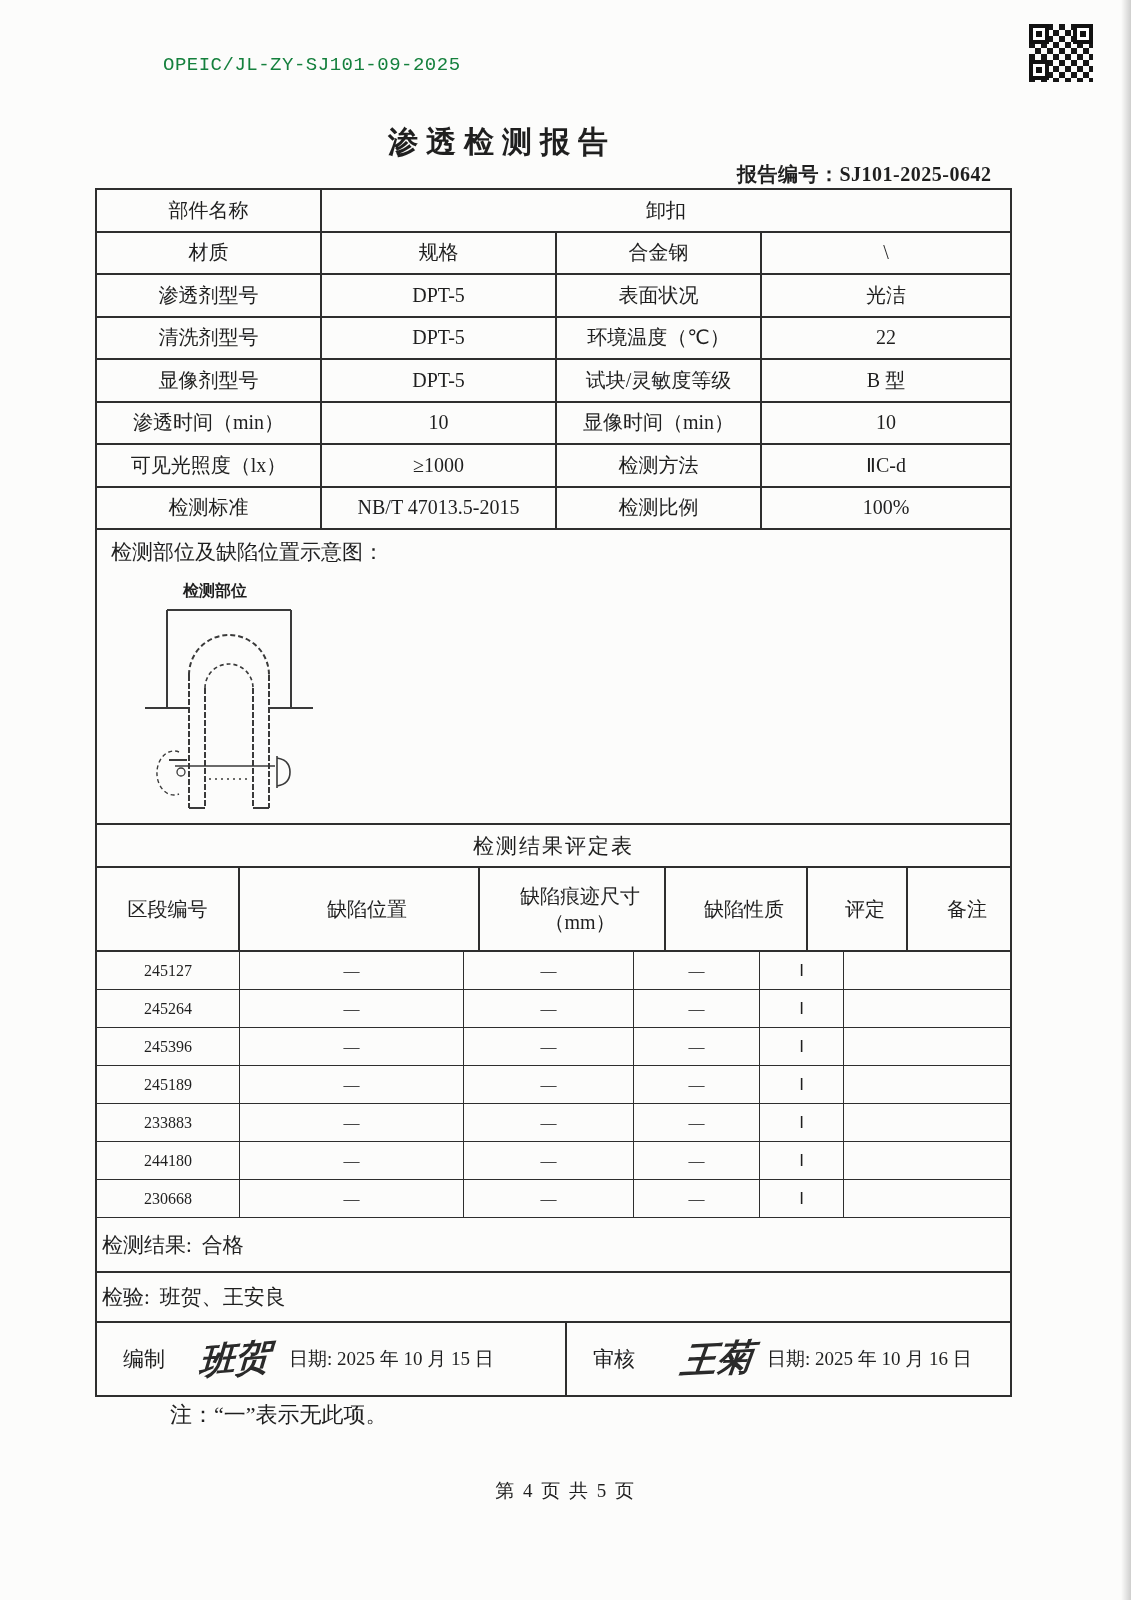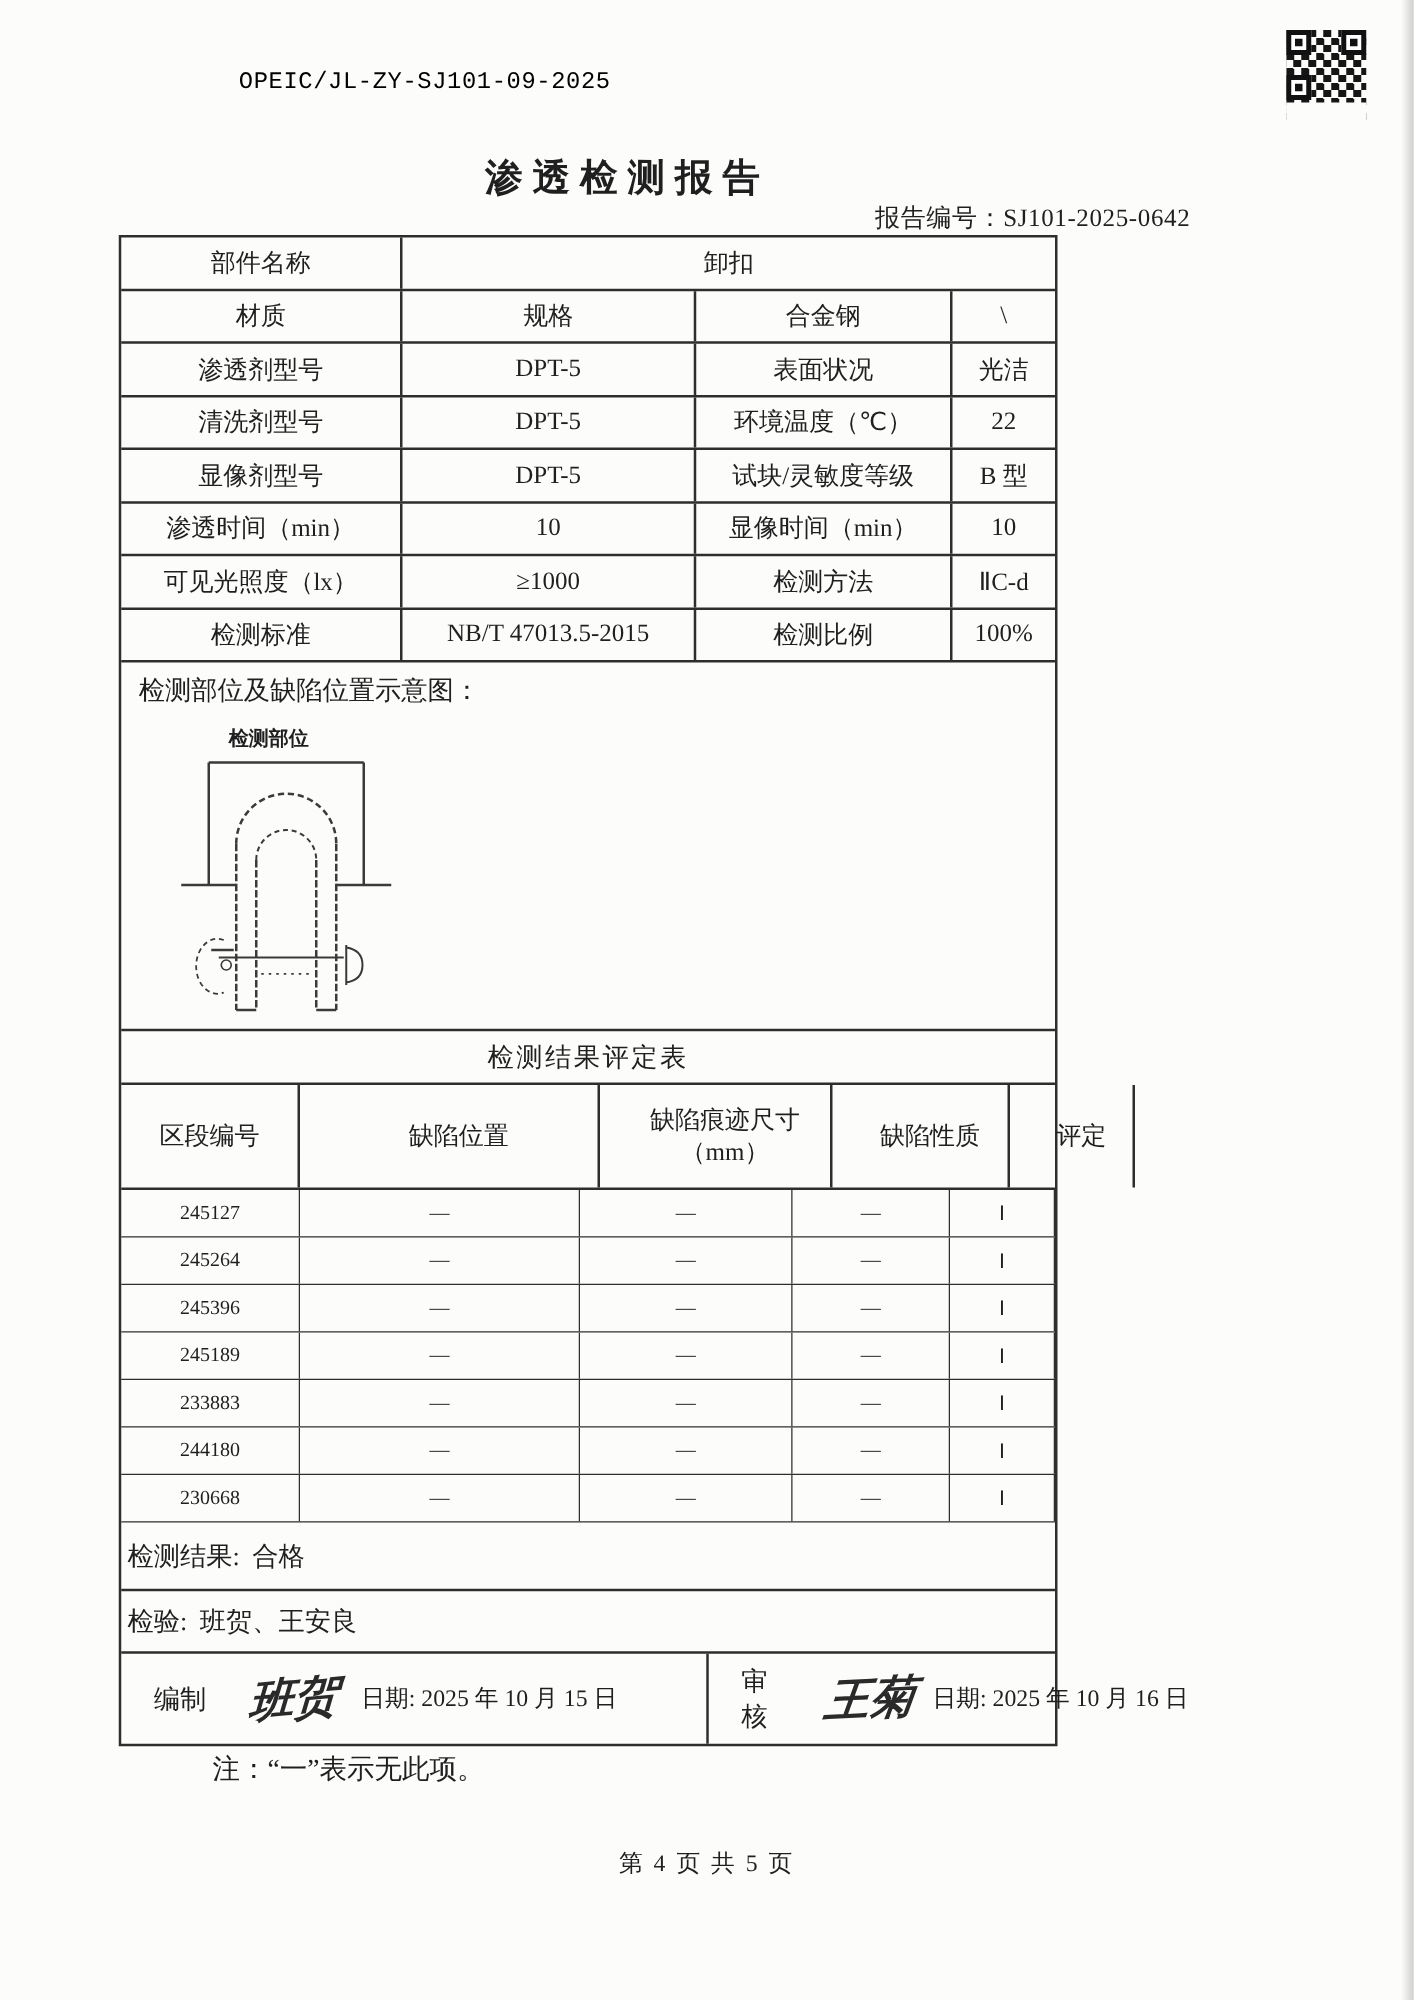--- a/index.html
+++ b/index.html
@@ -13,21 +13,21 @@
     position:relative; width:1131px; height:1600px;
     background:#fcfcfb; overflow:hidden;
   }
   .edge-shadow {
     position:absolute; top:0; right:0; width:10px; height:100%;
     background:linear-gradient(to right, rgba(0,0,0,0), rgba(0,0,0,.18));
   }
   .doc-code {
     position:absolute; left:163px; top:54px;
     font-family:"Liberation Mono","DejaVu Sans Mono",monospace;
-    font-size:19px; letter-spacing:.5px; color:#000000;margin-left:28px;
+    font-size:19px; letter-spacing:.5px; color:#15803d;
   }
   .qr {
     position:absolute; left:1029px; top:24px; width:64px; height:72px;
     background:
       repeating-conic-gradient(#161616 0% 25%, transparent 0% 50%);
     background-size:12px 12px;
   }
   .qr .finder {
     position:absolute; width:20px; height:20px;
     border:4px solid #111; background:#fff;
@@ -37,24 +37,24 @@
   }
   .qr .f-tl { left:0; top:0; }
   .qr .f-tr { right:0; top:0; }
   .qr .f-bl { left:0; bottom:16px; }
   .qr .quiet { position:absolute; left:0; bottom:0; width:100%; height:14px; background:#fcfcfb; }
   .title {
     position:absolute; left:0; top:122px; width:1004px;
     text-align:center; font-size:30px; font-weight:bold; letter-spacing:8px;
   }
   .report-no {
-    position:absolute; left:700px; top:161px; font-size:20px; letter-spacing:.5px;
+    position:absolute; left:737px; top:161px; font-size:20px; letter-spacing:.5px;font-weight:bold;
   }
   .doc-table {
-    position:absolute; left:95px; top:188px; width:751px;
+    position:absolute; left:95px; top:188px; width:917px;
     border:2px solid #2e2e2e; background:transparent;
   }
   .row { display:grid; border-bottom:2px solid #2e2e2e; }
   .row:last-child { border-bottom:none; }
   .cell {
     display:flex; align-items:center; justify-content:center;
     border-right:2px solid #2e2e2e; font-size:20px; text-align:center;
     overflow:hidden;
   }
   .cell:last-child { border-right:none; }

